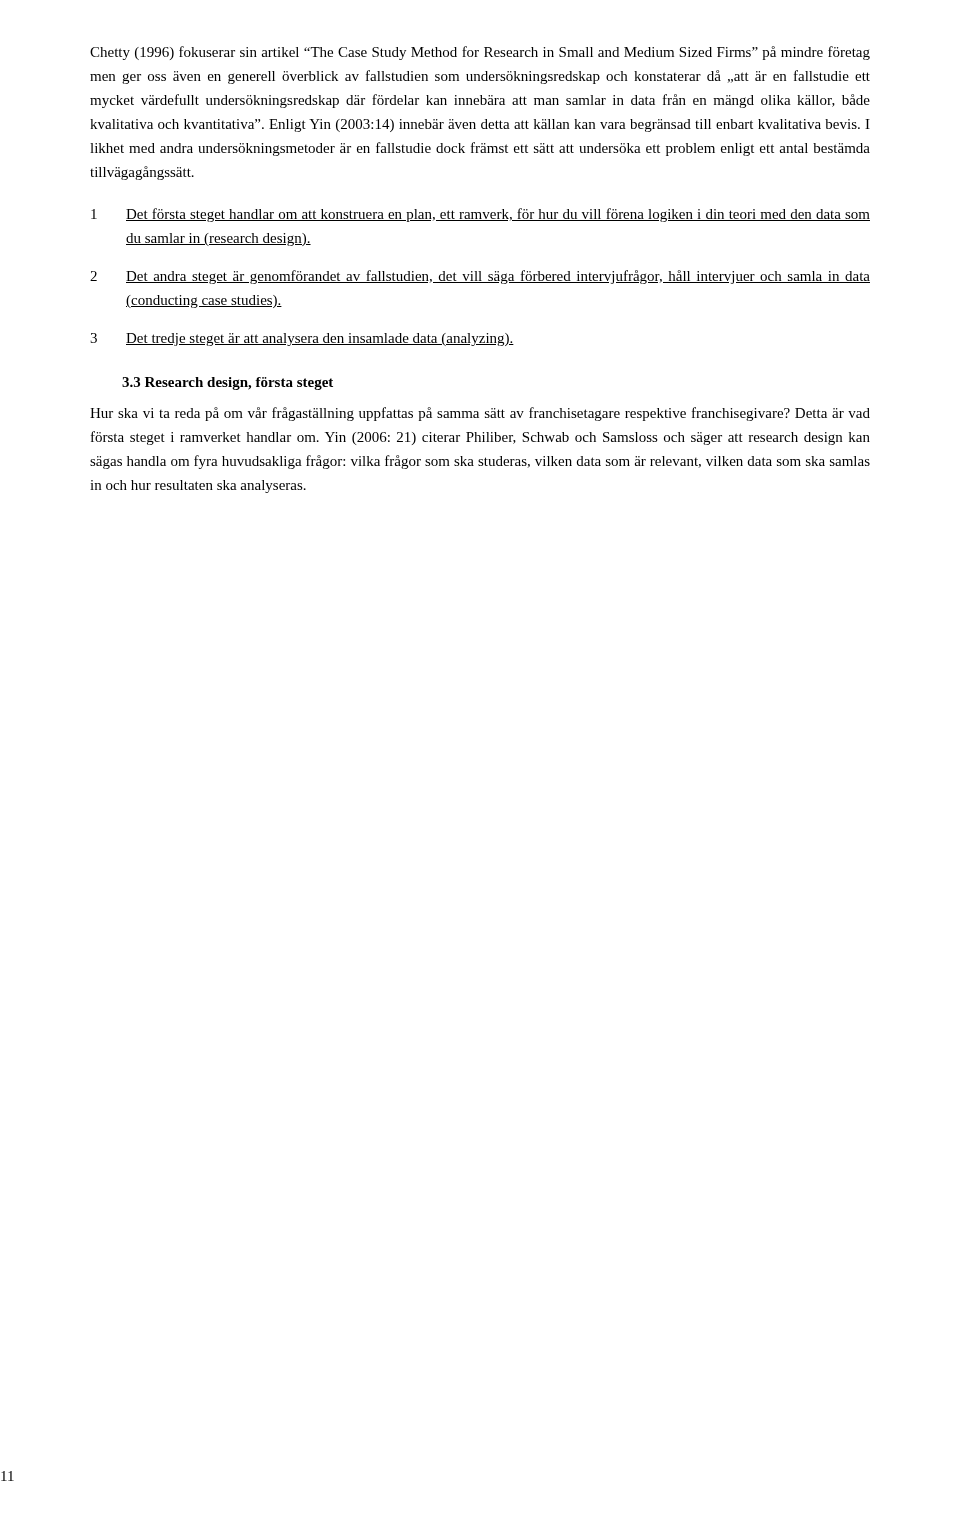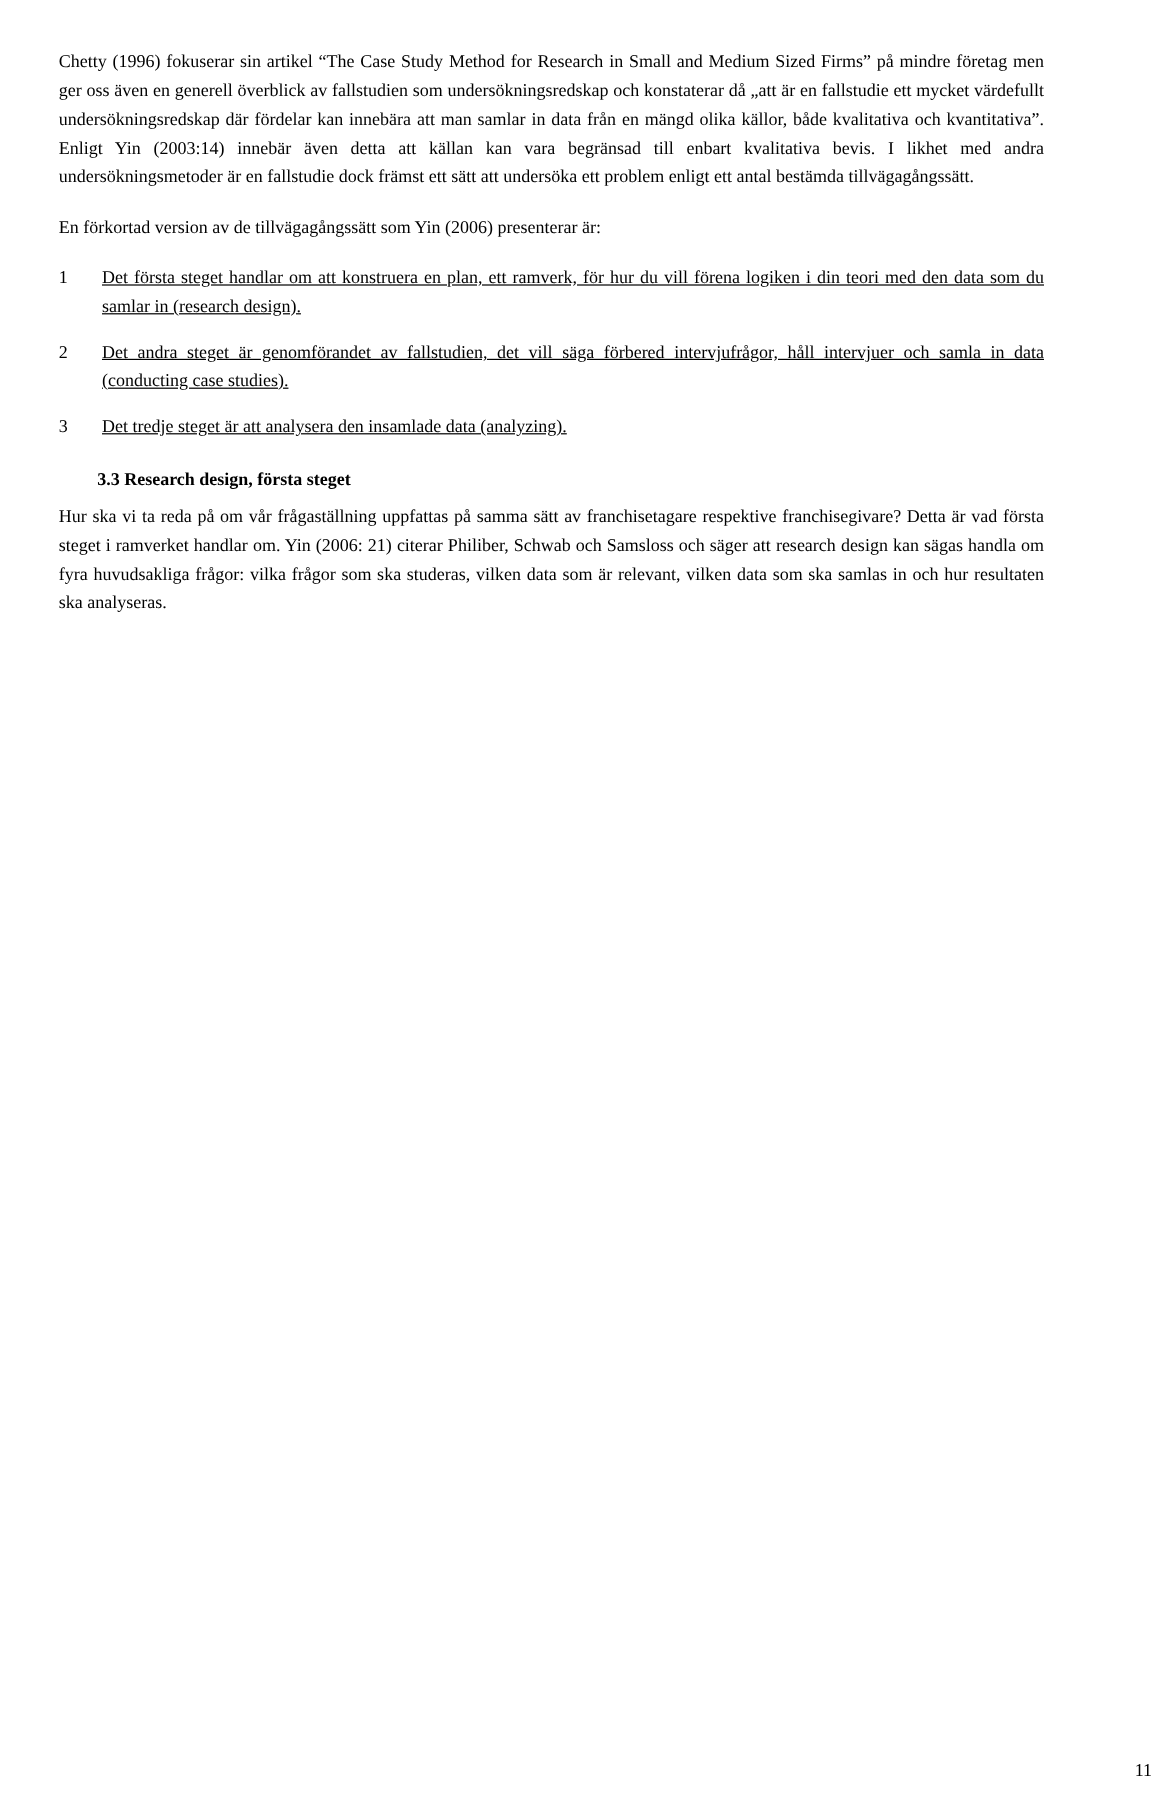--- a/index.html
+++ b/index.html
@@ -11,21 +11,21 @@
       background: #ffffff;
       font-family: "Times New Roman", Times, serif;
       font-size: 15px;
       color: #000000;
       width: 960px;
       min-height: 1515px;
     }
     .page {
       width: 960px;
       min-height: 1515px;
-      padding: 40px 90px 60px 49px;
+      padding: 40px 90px 60px 90px;
       position: relative;
     }
     .paragraph {
       text-align: justify;
       line-height: 1.6;
       margin-bottom: 18px;
       hyphens: auto;
     }
     .section-heading {
       font-weight: bold;
@@ -50,37 +50,36 @@
       min-width: 36px;
       font-size: 15px;
       padding-top: 0;
       text-align: left;
     }
     .list-content {
       flex: 1;
       text-decoration: underline;
     }
     .page-number {
-      text-align: right;
+      text-align: left;
       position: absolute;
       bottom: 30px;
       left: 0;
       right: 0;
       font-size: 15px;
     }
   </style>
 </head>
 <body>
 
 <div class="page">
 
   <p class="paragraph">Chetty (1996) fokuserar sin artikel “The Case Study Method for Research in Small and Medium Sized Firms” på mindre företag men ger oss även en generell överblick av fallstudien som undersökningsredskap och konstaterar då „att är en fallstudie ett mycket värdefullt undersökningsredskap där fördelar kan innebära att man samlar in data från en mängd olika källor, både kvalitativa och kvantitativa”. Enligt Yin (2003:14) innebär även detta att källan kan vara begränsad till enbart kvalitativa bevis. I likhet med andra undersökningsmetoder är en fallstudie dock främst ett sätt att undersöka ett problem enligt ett antal bestämda tillvägagångssätt.</p>
 
 
-  <p class="paragraph">En förkortad version av de tillvägagångssätt som Yin (2006) presenterar är:</p>
 
   <ol class="numbered-list">
     <li>
       <span class="list-number">1</span>
       <span class="list-content">Det första steget handlar om att konstruera en plan, ett ramverk, för hur du vill förena logiken i din teori med den data som du samlar in (research design).</span>
     </li>
     <li>
       <span class="list-number">2</span>
       <span class="list-content">Det andra steget är genomförandet av fallstudien, det vill säga förbered intervjufrågor, håll intervjuer och samla in data (conducting case studies).</span>
     </li>

